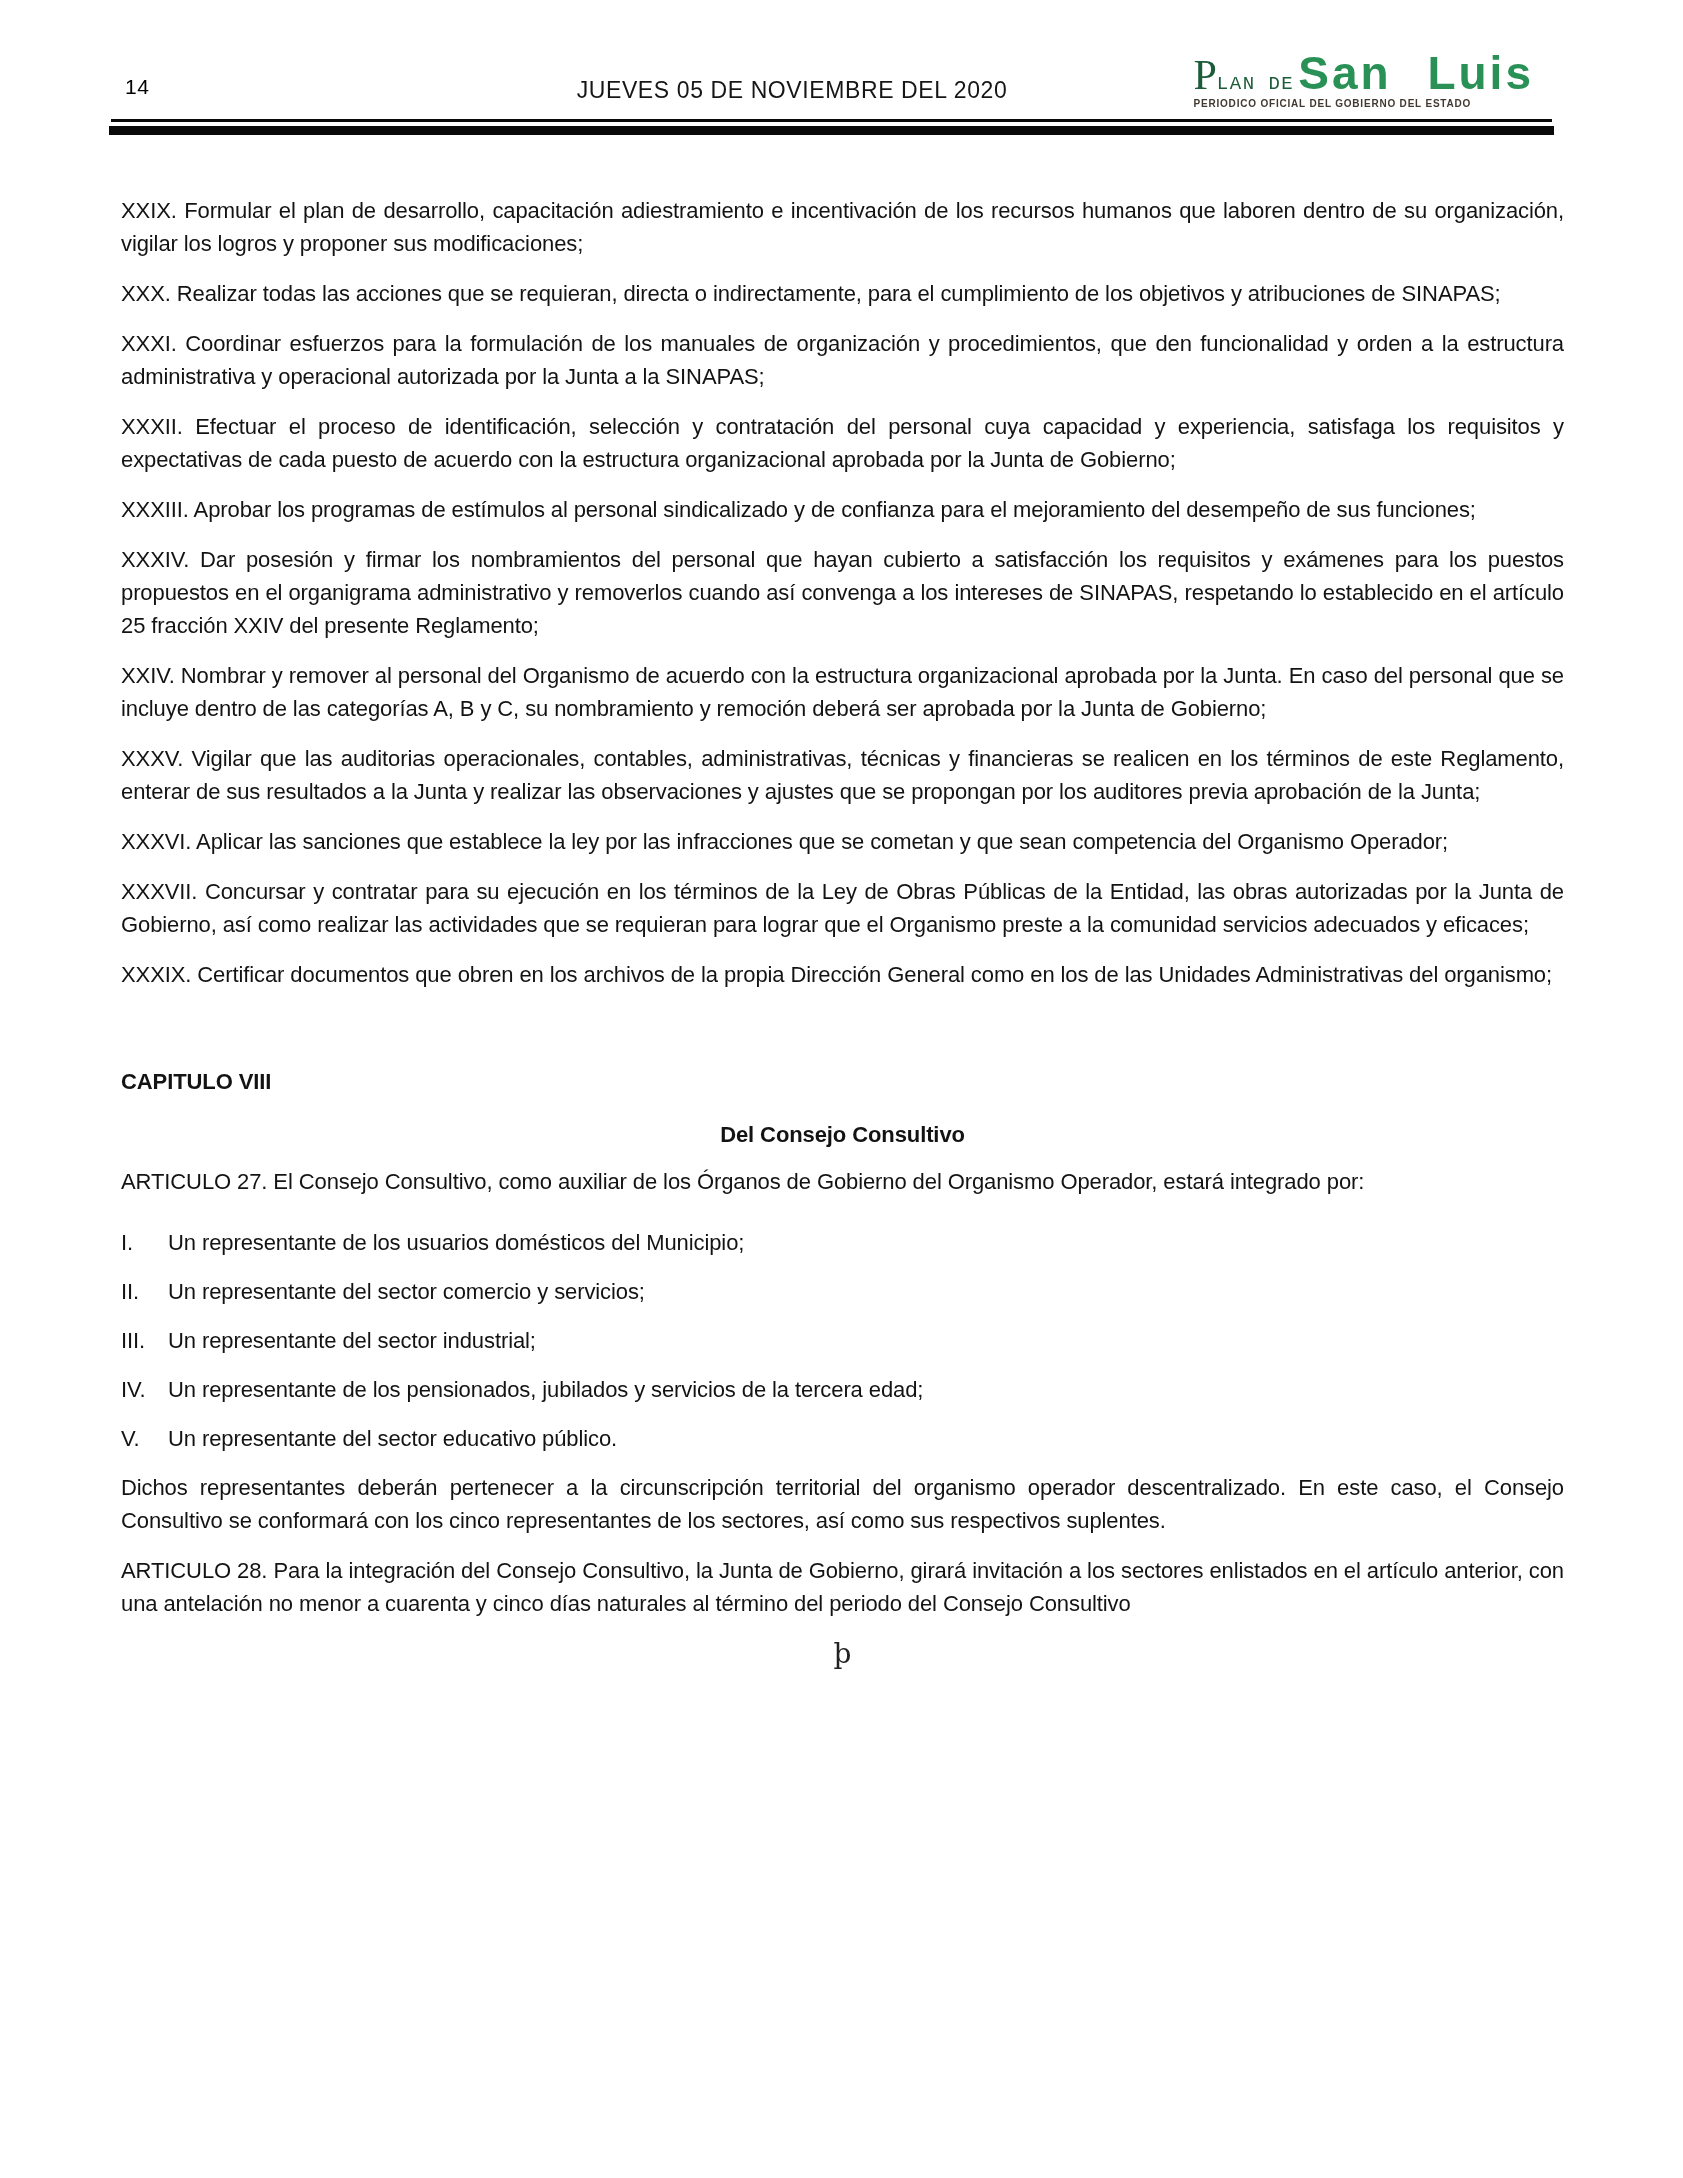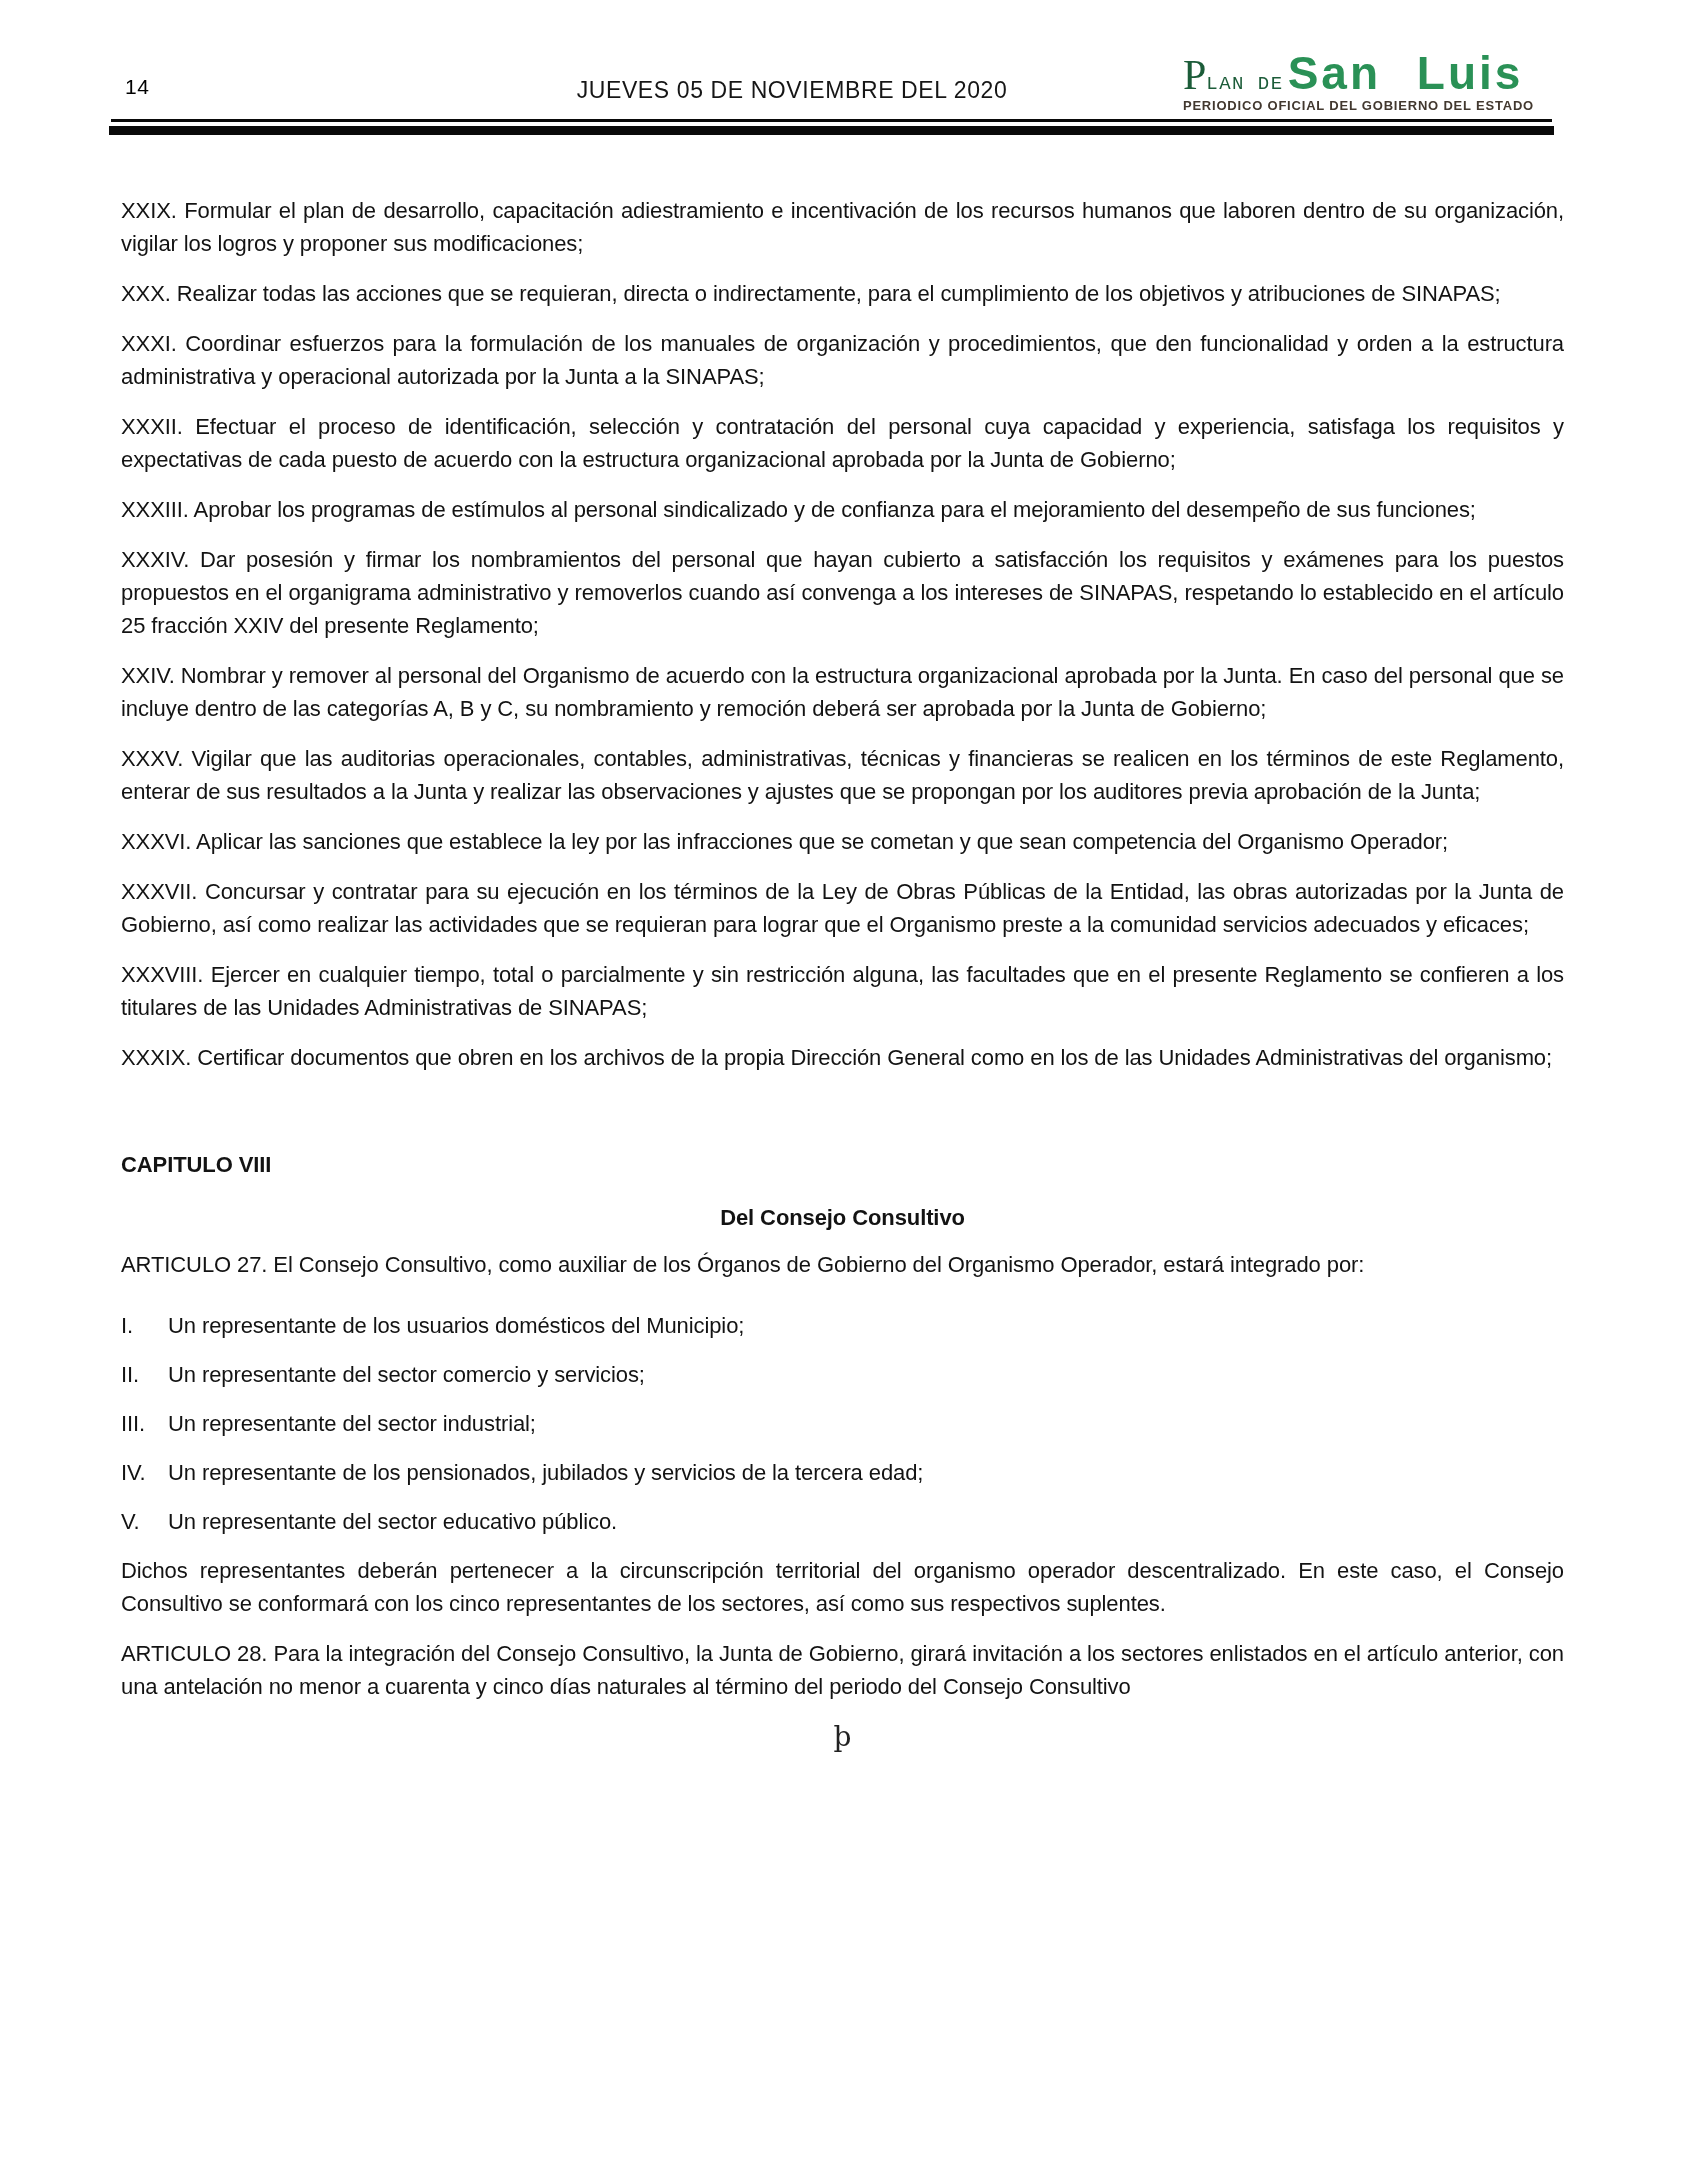--- a/index.html
+++ b/index.html
@@ -35,21 +35,21 @@
   .logo-lande {
     font-size: 19px; color: #1c5c39; letter-spacing: 1.5px;
     font-family: Liberation Mono, monospace;
   }
   .logo-sanluis {
     font-size: 46px; font-weight: bold; color: #2a9156;
     letter-spacing: 3px; word-spacing: 20px; margin-left: 4px;
   }
   .logo-tagline {
     margin-top: 2px;
-    font-size: 13px; font-weight: bold; color: #42382f;
+    font-size: 10px; font-weight: bold; color: #42382f;
     letter-spacing: 0.8px;
   }
   .rule-thin {
     position: absolute; top: 119px; left: 111px; width: 1441px; height: 3px;
     background: #0a0a0a;
   }
   .rule-thick {
     position: absolute; top: 126px; left: 109px; width: 1445px; height: 9px;
     background: #0a0a0a;
   }
@@ -103,21 +103,20 @@
     <p>XXIX. Formular el plan de desarrollo, capacitación adiestramiento e incentivación de los recursos humanos que laboren dentro de su organización, vigilar los logros y proponer sus modificaciones;</p>
     <p>XXX. Realizar todas las acciones que se requieran, directa o indirectamente, para el cumplimiento de los objetivos y atribuciones de SINAPAS;</p>
     <p>XXXI. Coordinar esfuerzos para la formulación de los manuales de organización y procedimientos, que den funcionalidad y orden a la estructura administrativa y operacional autorizada por la Junta a la SINAPAS;</p>
     <p>XXXII. Efectuar el proceso de identificación, selección y contratación del personal cuya capacidad y experiencia, satisfaga los requisitos y expectativas de cada puesto de acuerdo con la estructura organizacional aprobada por la Junta de Gobierno;</p>
     <p>XXXIII. Aprobar los programas de estímulos al personal sindicalizado y de confianza para el mejoramiento del desempeño de sus funciones;</p>
     <p>XXXIV. Dar posesión y firmar los nombramientos del personal que hayan cubierto a satisfacción los requisitos y exámenes para los puestos propuestos en el organigrama administrativo y removerlos cuando así convenga a los intereses de SINAPAS, respetando lo establecido en el artículo 25 fracción XXIV del presente Reglamento;</p>
     <p>XXIV. Nombrar y remover al personal del Organismo de acuerdo con la estructura organizacional aprobada por la Junta. En caso del personal que se incluye dentro de las categorías A, B y C, su nombramiento y remoción deberá ser aprobada por la Junta de Gobierno;</p>
     <p>XXXV. Vigilar que las auditorias operacionales, contables, administrativas, técnicas y financieras se realicen en los términos de este Reglamento, enterar de sus resultados a la Junta y realizar las observaciones y ajustes que se propongan por los auditores previa aprobación de la Junta;</p>
     <p>XXXVI. Aplicar las sanciones que establece la ley por las infracciones que se cometan y que sean competencia del Organismo Operador;</p>
     <p>XXXVII. Concursar y contratar para su ejecución en los términos de la Ley de Obras Públicas de la Entidad, las obras autorizadas por la Junta de Gobierno, así como realizar las actividades que se requieran para lograr que el Organismo preste a la comunidad servicios adecuados y eficaces;</p>
-    <p>XXXVIII. Ejercer en cualquier tiempo, total o parcialmente y sin restricción alguna, las facultades que en el presente Reglamento se confieren a los titulares de las Unidades Administrativas de SINAPAS;</p>
     <p>XXXIX. Certificar documentos que obren en los archivos de la propia Dirección General como en los de las Unidades Administrativas del organismo;</p>
 
     <p class="chapter-title">CAPITULO VIII</p>
     <p class="chapter-subtitle">Del Consejo Consultivo</p>
 
     <p class="articulo-27">ARTICULO 27. El Consejo Consultivo, como auxiliar de los Órganos de Gobierno del Organismo Operador, estará integrado por:</p>
 
     <ul class="council-list">
       <li class="council-item"><span class="council-numeral">I.</span><span>Un representante de los usuarios domésticos del Municipio;</span></li>
       <li class="council-item"><span class="council-numeral">II.</span><span>Un representante del sector comercio y servicios;</span></li>

